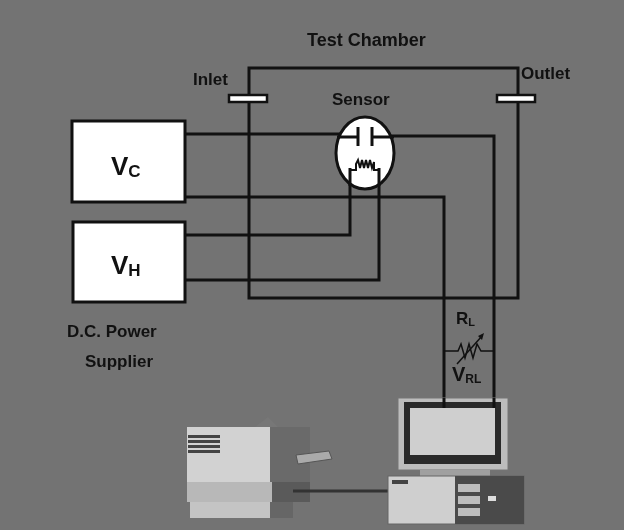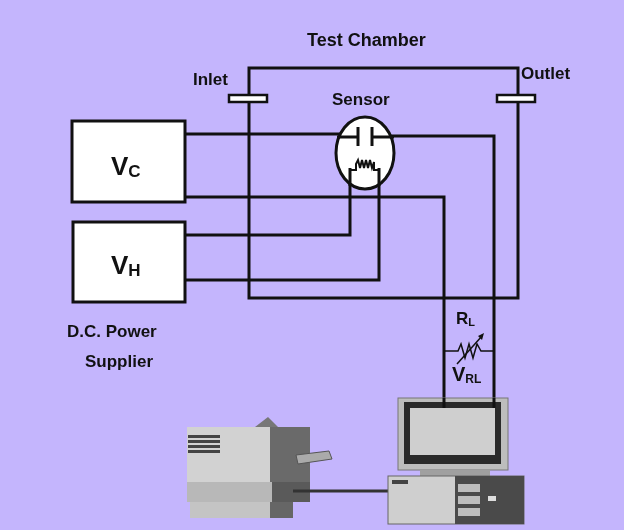--- a/index.html
+++ b/index.html
@@ -1,16 +1,16 @@
 <!DOCTYPE html>
 <html><head>
 <meta charset="utf-8">
 <style>
   html, body { margin: 0; padding: 0; background: #ffffff; }
-  #stage { position: relative; width: 624px; height: 530px; overflow: hidden; background: #c4b5fd; }
+  #stage { position: relative; width: 624px; height: 530px; overflow: hidden; background: #737373; }
   svg { position: absolute; left: 0; top: 0; }
   .lbl { font-family: "Liberation Sans", sans-serif; font-weight: bold; fill: #111111; }
 </style>
 </head>
 <body>
 
 <div id="stage">
 <svg width="624" height="530" viewBox="0 0 624 530">
   <g stroke="#111" stroke-width="3" fill="none" stroke-linecap="square">
 

